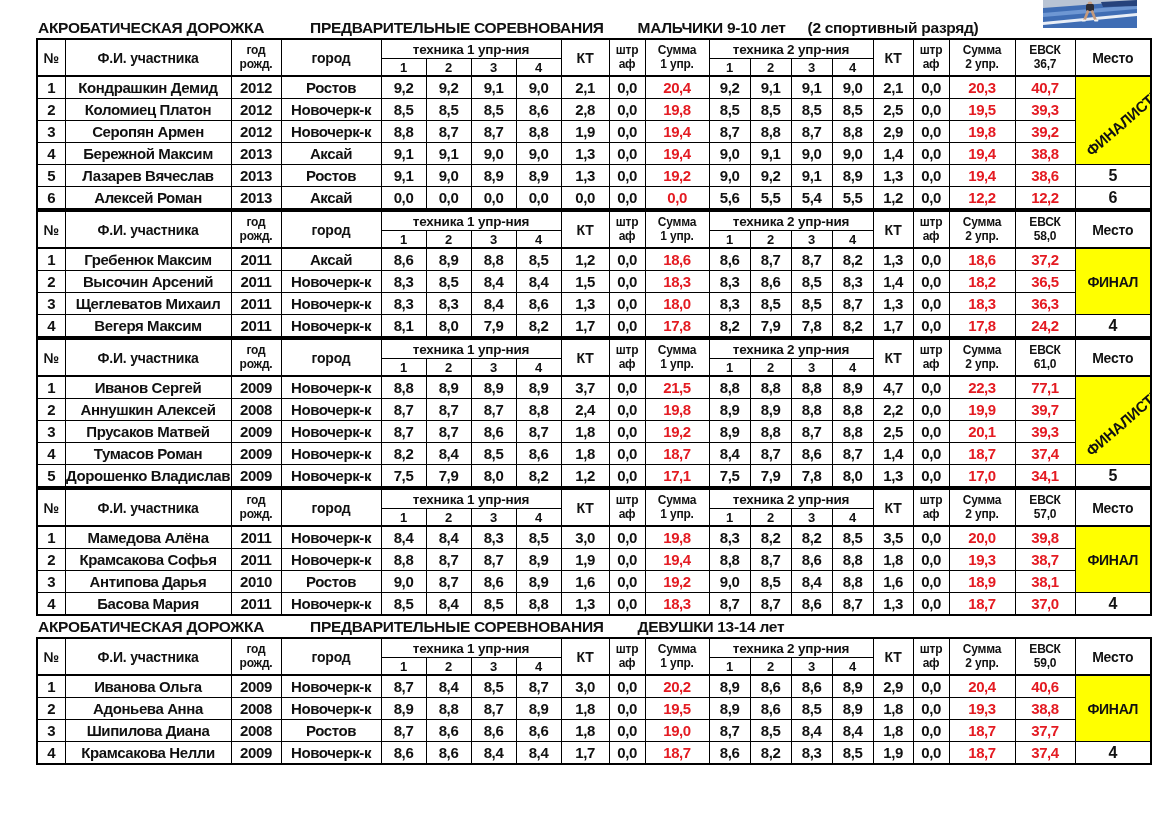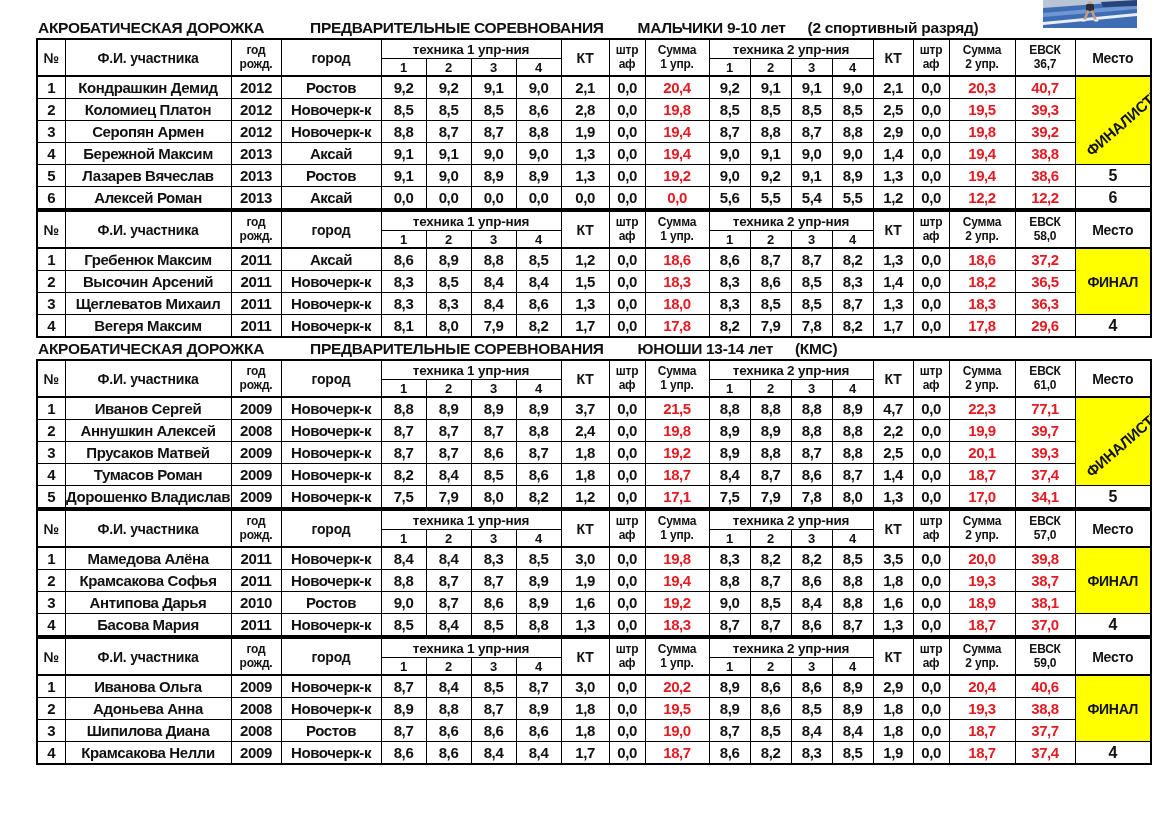--- a/index.html
+++ b/index.html
@@ -440,28 +440,27 @@
               <td>1,7</td>
               <td>0,0</td>
               <td class="red">17,8</td>
               <td>8,2</td>
               <td>7,9</td>
               <td>7,8</td>
               <td>8,2</td>
               <td>1,7</td>
               <td>0,0</td>
               <td class="red">17,8</td>
-              <td class="red">29,6</td>
+              <td class="red">24,2</td>
               <td class="place-num">4</td>
             </tr>
           </tbody>
         </table>
       </div>
       <div class="block">
-        <div class="title"><span class="t-event">АКРОБАТИЧЕСКАЯ ДОРОЖКА</span><span class="t-stage">ПРЕДВАРИТЕЛЬНЫЕ СОРЕВНОВАНИЯ</span><span class="t-group">ЮНОШИ 13-14 лет</span><span class="t-cat">(КМС)</span></div>
         <table class="results">
           <colgroup>
             <col style="width: 28px;">
             <col style="width: 166px;">
             <col style="width: 50px;">
             <col style="width: 100px;">
             <col style="width: 45px;">
             <col style="width: 45px;">
             <col style="width: 45px;">
             <col style="width: 45px;">
@@ -789,20 +788,21 @@
               <td>1,3</td>
               <td>0,0</td>
               <td class="red">18,7</td>
               <td class="red">37,0</td>
               <td class="place-num">4</td>
             </tr>
           </tbody>
         </table>
       </div>
       <div class="block">
+        <div class="title"><span class="t-event">АКРОБАТИЧЕСКАЯ ДОРОЖКА</span><span class="t-stage">ПРЕДВАРИТЕЛЬНЫЕ СОРЕВНОВАНИЯ</span><span class="t-group">ДЕВУШКИ 13-14 лет</span></div>
         <table class="results">
           <colgroup>
             <col style="width: 28px;">
             <col style="width: 166px;">
             <col style="width: 50px;">
             <col style="width: 100px;">
             <col style="width: 45px;">
             <col style="width: 45px;">
             <col style="width: 45px;">
             <col style="width: 45px;">

